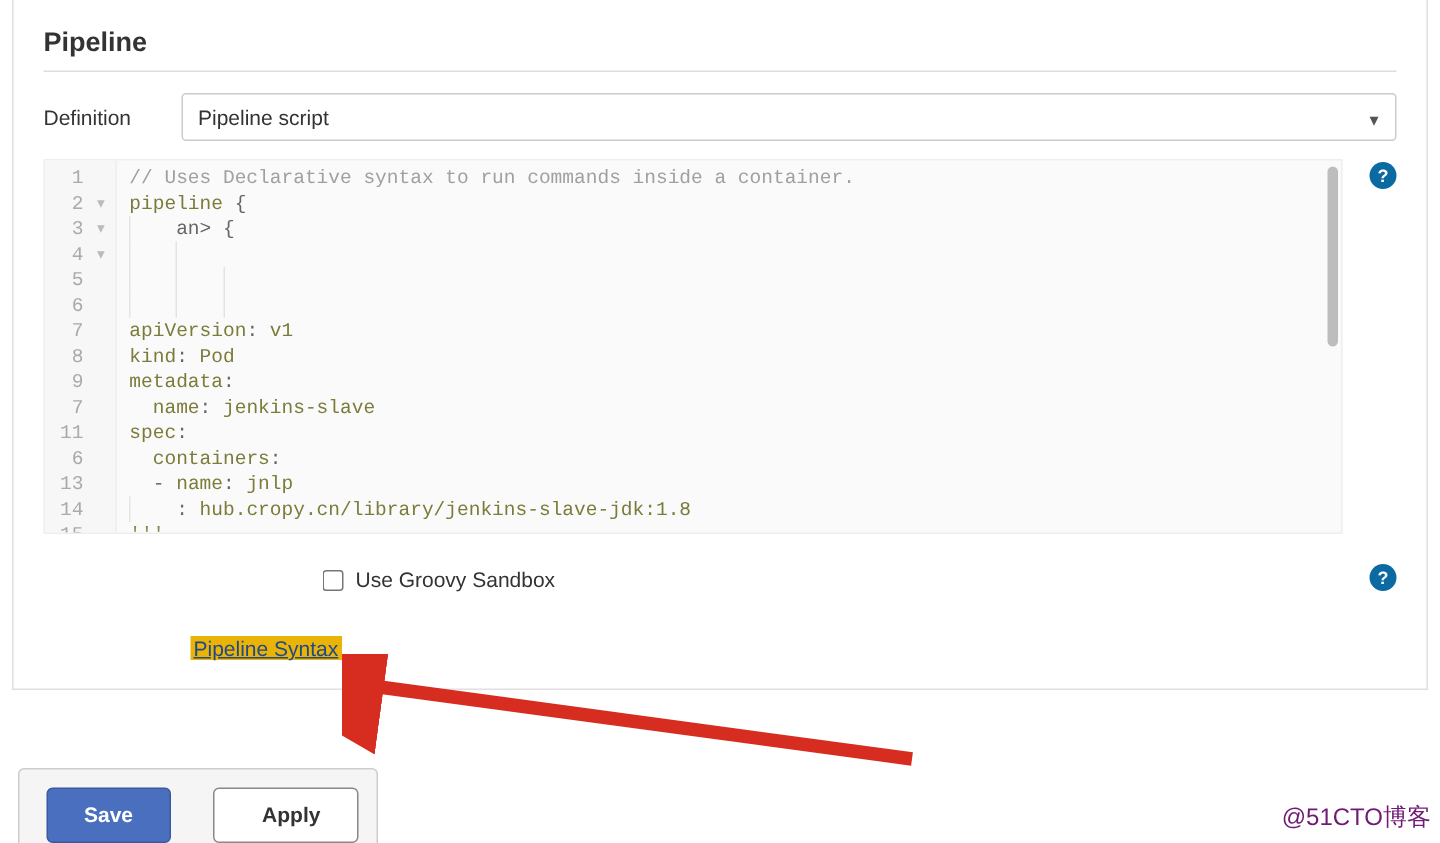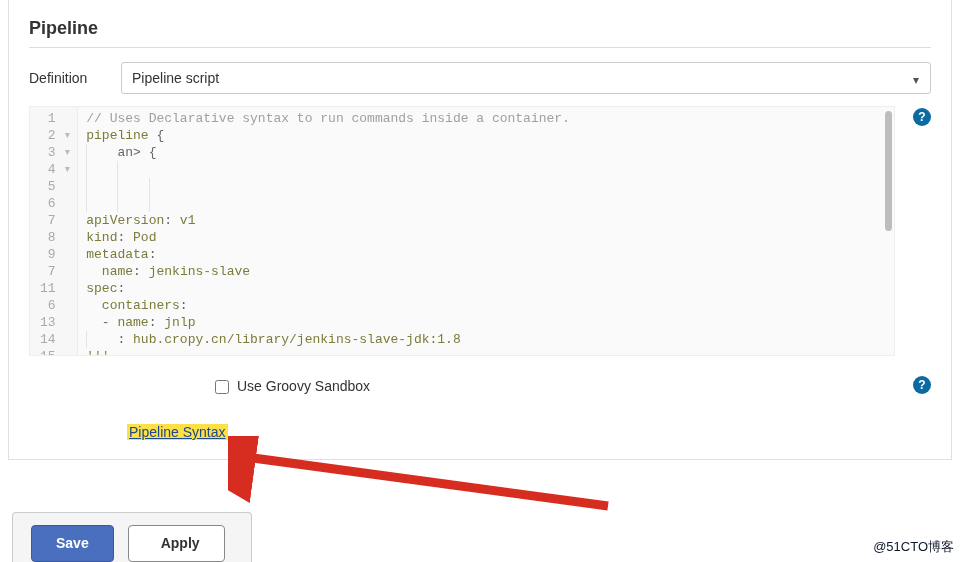--- a/index.html
+++ b/index.html
@@ -163,35 +163,35 @@
     }
     .sandbox-label {
       color: #333;
       flex: 1;
     }
     .pipeline-syntax-row {
       margin: 30px 20px 0 118px;
     }
     .pipeline-syntax-link {
       color: #204a87;
-      background: #fde047;
+      background: #eab308;
       padding: 0 2px;
     }
     .arrow-svg {
       position: absolute;
       left: 228px;
       top: 436px;
       pointer-events: none;
     }
     .button-bar {
       position: absolute;
       left: 12px;
       top: 512px;
       display: flex;
-      gap: 14px;
+      gap: 28px;
       padding: 12px 18px 0 18px;
       background: #f5f5f5;
       border: 1px solid #ccc;
       border-bottom: none;
       border-radius: 4px 4px 0 0;
       width: 240px;
       height: 50px;
     }
     .btn {
       padding: 9px 24px 20px 24px;
@@ -209,22 +209,22 @@
     .btn-secondary {
       background: #fff;
       color: #333;
       border: 1px solid #888;
       padding-left: 32px;
     }
     .watermark {
       position: absolute;
       right: 6px;
       bottom: 6px;
-      color: #0f172a;
-      font-size: 13px;
+      color: #701a75;
+      font-size: 16px;
       font-family: Arial, sans-serif;
     }
     .indent-guide {
       border-left: 1px solid #e4e4e4;
       display: inline-block;
       height: 17px;
       vertical-align: top;
       margin-right: -1px;
     }
   </style>

